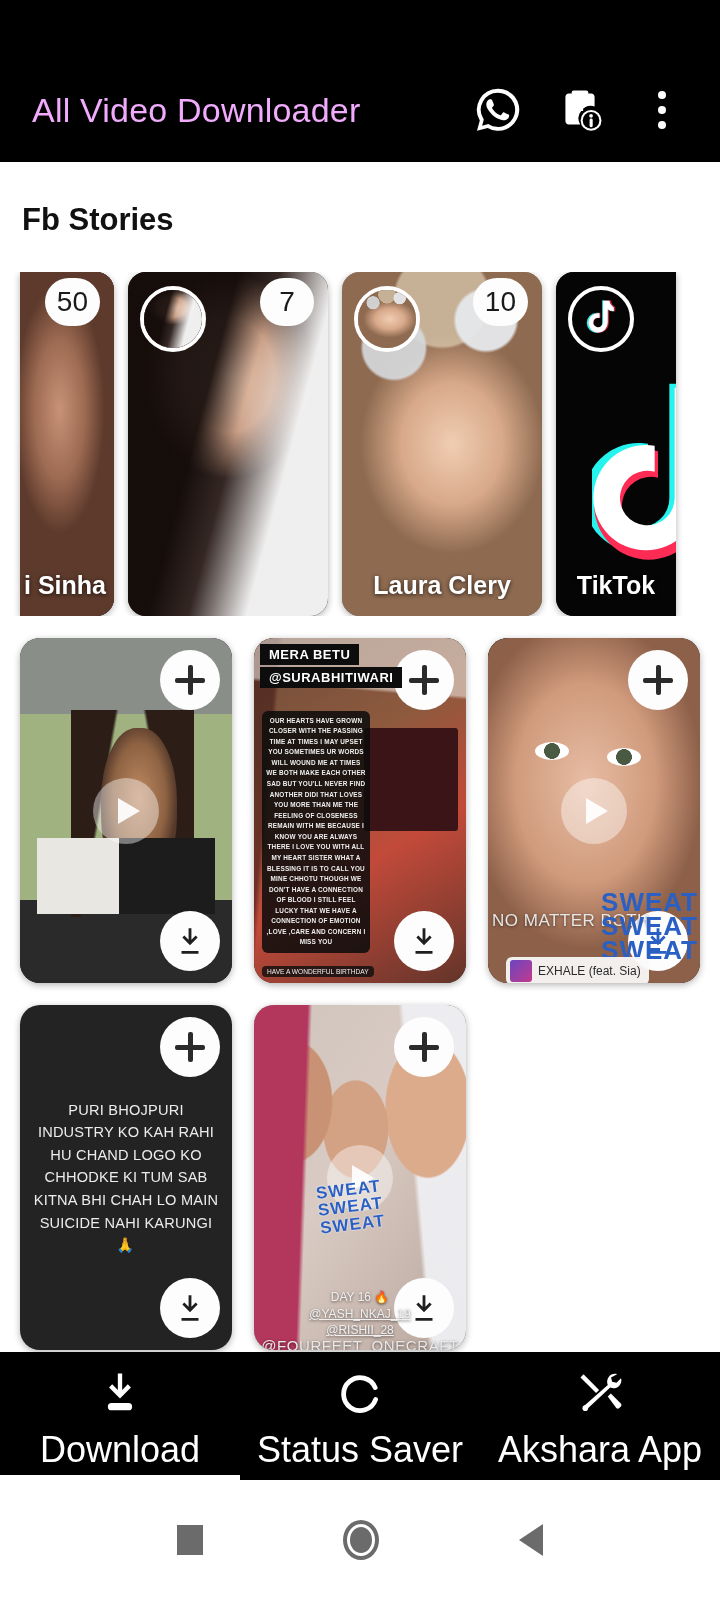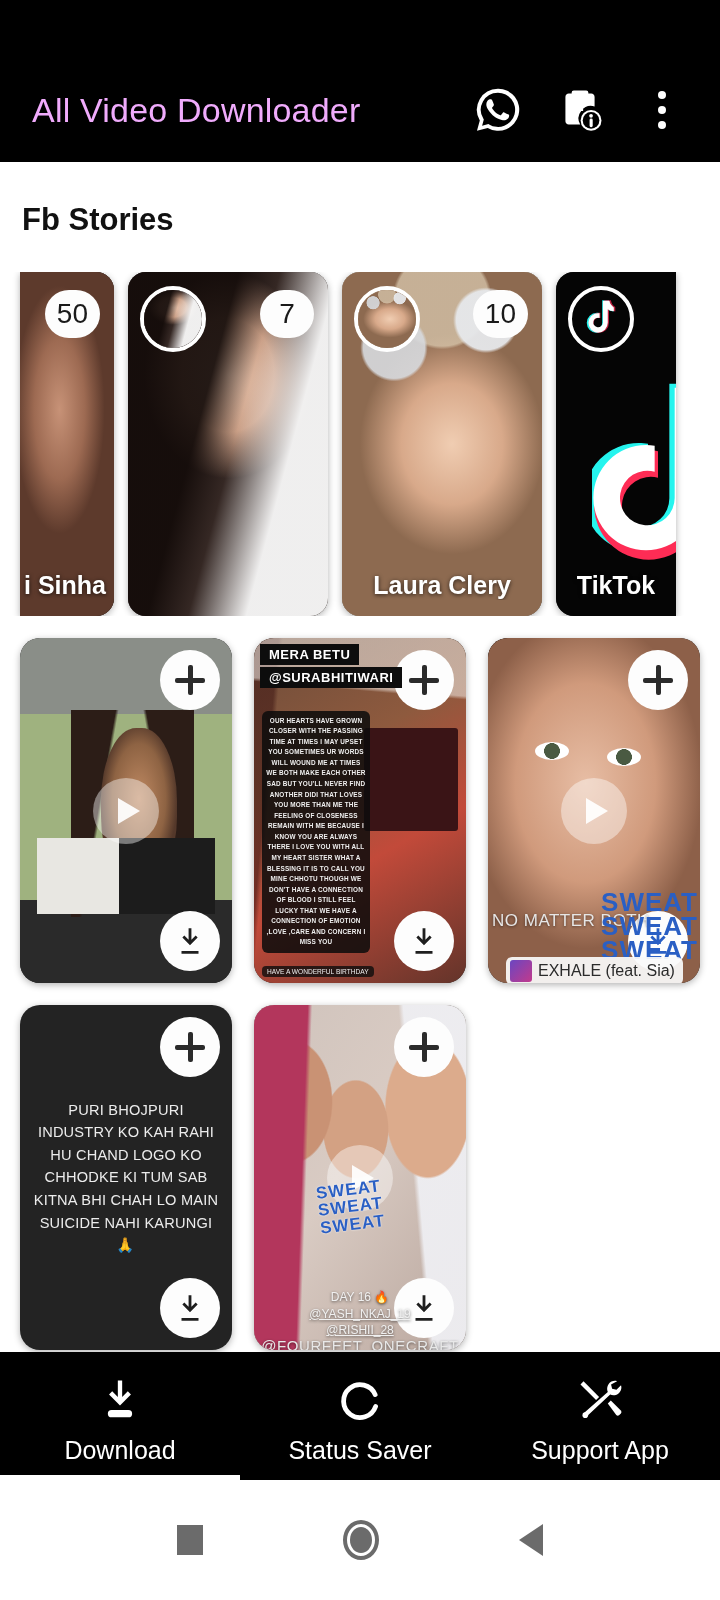--- a/index.html
+++ b/index.html
@@ -54,21 +54,21 @@
   .story.last  { width: 120px; border-radius: 18px 0 0 18px; }
   .story-img { position:absolute; inset:0; }
   .story-name {
     position:absolute; left:0; right:0; bottom: 16px;
     color:#fff; font-size: 25px; font-weight: 700;
     text-align:center; text-shadow: 0 1px 4px rgba(0,0,0,.7);
     white-space:nowrap; overflow:hidden;
   }
   .story.first .story-name { text-align:left; padding-left:4px; }
   .badge {
-    position:absolute; top: 18px; right: 14px;
+    position:absolute; top: 6px; right: 14px;
     min-width: 54px; height: 48px; padding: 0 12px;
     background:#fdfdfd; border-radius: 26px;
     display:flex; align-items:center; justify-content:center;
     font-size: 28px; color:#1a1a1a; font-weight:400;
   }
   .avatar {
     position:absolute; top: 14px; left: 12px;
     width: 66px; height: 66px; border-radius:50%;
     border: 4px solid #fff; overflow:hidden; background:#777;
   }
@@ -186,21 +186,21 @@
     position:absolute; left:4px; bottom:52px; z-index:3;
     color:#e6e6e6; font-size:17px; letter-spacing:.5px; white-space:nowrap;
     text-shadow:0 1px 3px rgba(0,0,0,.5);
   }
   .music-chip{
     position:absolute; left:18px; bottom:-2px; z-index:3;
     display:flex; align-items:center; gap:6px;
     background:rgba(250,250,250,.93); border-radius:6px; padding:3px 8px 3px 4px;
   }
   .music-chip .art{width:22px;height:22px;border-radius:3px;background:linear-gradient(135deg,#6b46c1,#c23a8c);}
-  .music-chip .txt{font-size:16px;color:#2b2b2b;white-space:nowrap;}
+  .music-chip .txt{font-size:12px;color:#2b2b2b;white-space:nowrap;}
 
   
   .t4{background:
      repeating-linear-gradient(-66deg, #d7d7d5 0 9px, #f4f4f2 9px 19px),
      linear-gradient(#bcd6e8,#e7e7e3);}
   .t4::after{content:"";position:absolute;inset:0;
      background:linear-gradient(210deg, transparent 0 52%, #121212 66% 100%);}
   .t4-curtain{position:absolute;left:6%;top:0;width:30%;height:100%;
      background:linear-gradient(90deg,#e9e7e2,#cfcdc7,#ecebe7);}
   .t4-flowers{position:absolute;right:0;top:8%;width:66%;height:82%;
@@ -248,21 +248,21 @@
 
   
   .tabbar{
     position:absolute; left:0; bottom: 120px; width: 720px; height: 128px;
     background:#000; display:flex;
   }
   .tab{
     flex:1; display:flex; flex-direction:column; align-items:center; justify-content:center;
     gap: 10px; position:relative; padding-top: 6px;
   }
-  .tab-label{color:#fff; font-size:25px;}
+  .tab-label{color:#fff; font-size:36px;}
   .tab.active:after{
     content:""; position:absolute; left:0; bottom:0; width:100%; height:5px; background:#fff;
   }
   .tab svg{display:block;}
 
   
   .sysnav{
     position:absolute; left:0; bottom:0; width:720px; height:120px;
     background:#fff; display:flex; align-items:center; justify-content:center; gap: 140px;
   }
@@ -461,21 +461,21 @@
       </svg>
       <div class="tab-label">Status Saver</div>
     </div>
     <div class="tab">
       <svg width="56" height="52" viewBox="0 0 24 24">
         <path fill="#fff" d="M4.4 3.4 3 4.8l7.2 7.2 1.4-1.4L4.4 3.4Z"></path>
         <path fill="#fff" d="M19.9 3.3c-1.4-.5-3 .1-3.9 1.3-.8 1.1-.9 2.5-.4 3.7L4.2 18.4l1.4 1.4L16.7 9.5c1.2.5 2.6.4 3.7-.4 1.2-.9 1.8-2.5 1.3-3.9l-2.1 2.1-2-.5-.5-2 2.8-1.5Z"></path>
         <circle cx="5.2" cy="19" r="1.3" fill="#fff"></circle>
         <path fill="#fff" d="m15.6 13.6 1.4-1.4 4.6 4.6a1 1 0 0 1 0 1.4l-.7.7a1 1 0 0 1-1.4 0l-3.9-5.3Z"></path>
       </svg>
-      <div class="tab-label">Support App</div>
+      <div class="tab-label">Akshara App</div>
     </div>
   </div>
 
   <div class="sysnav">
     <div class="sys-sq"></div>
     <div class="sys-circ">
         <i></i>
       </div>
     <div class="sys-tri"></div>
   </div>

